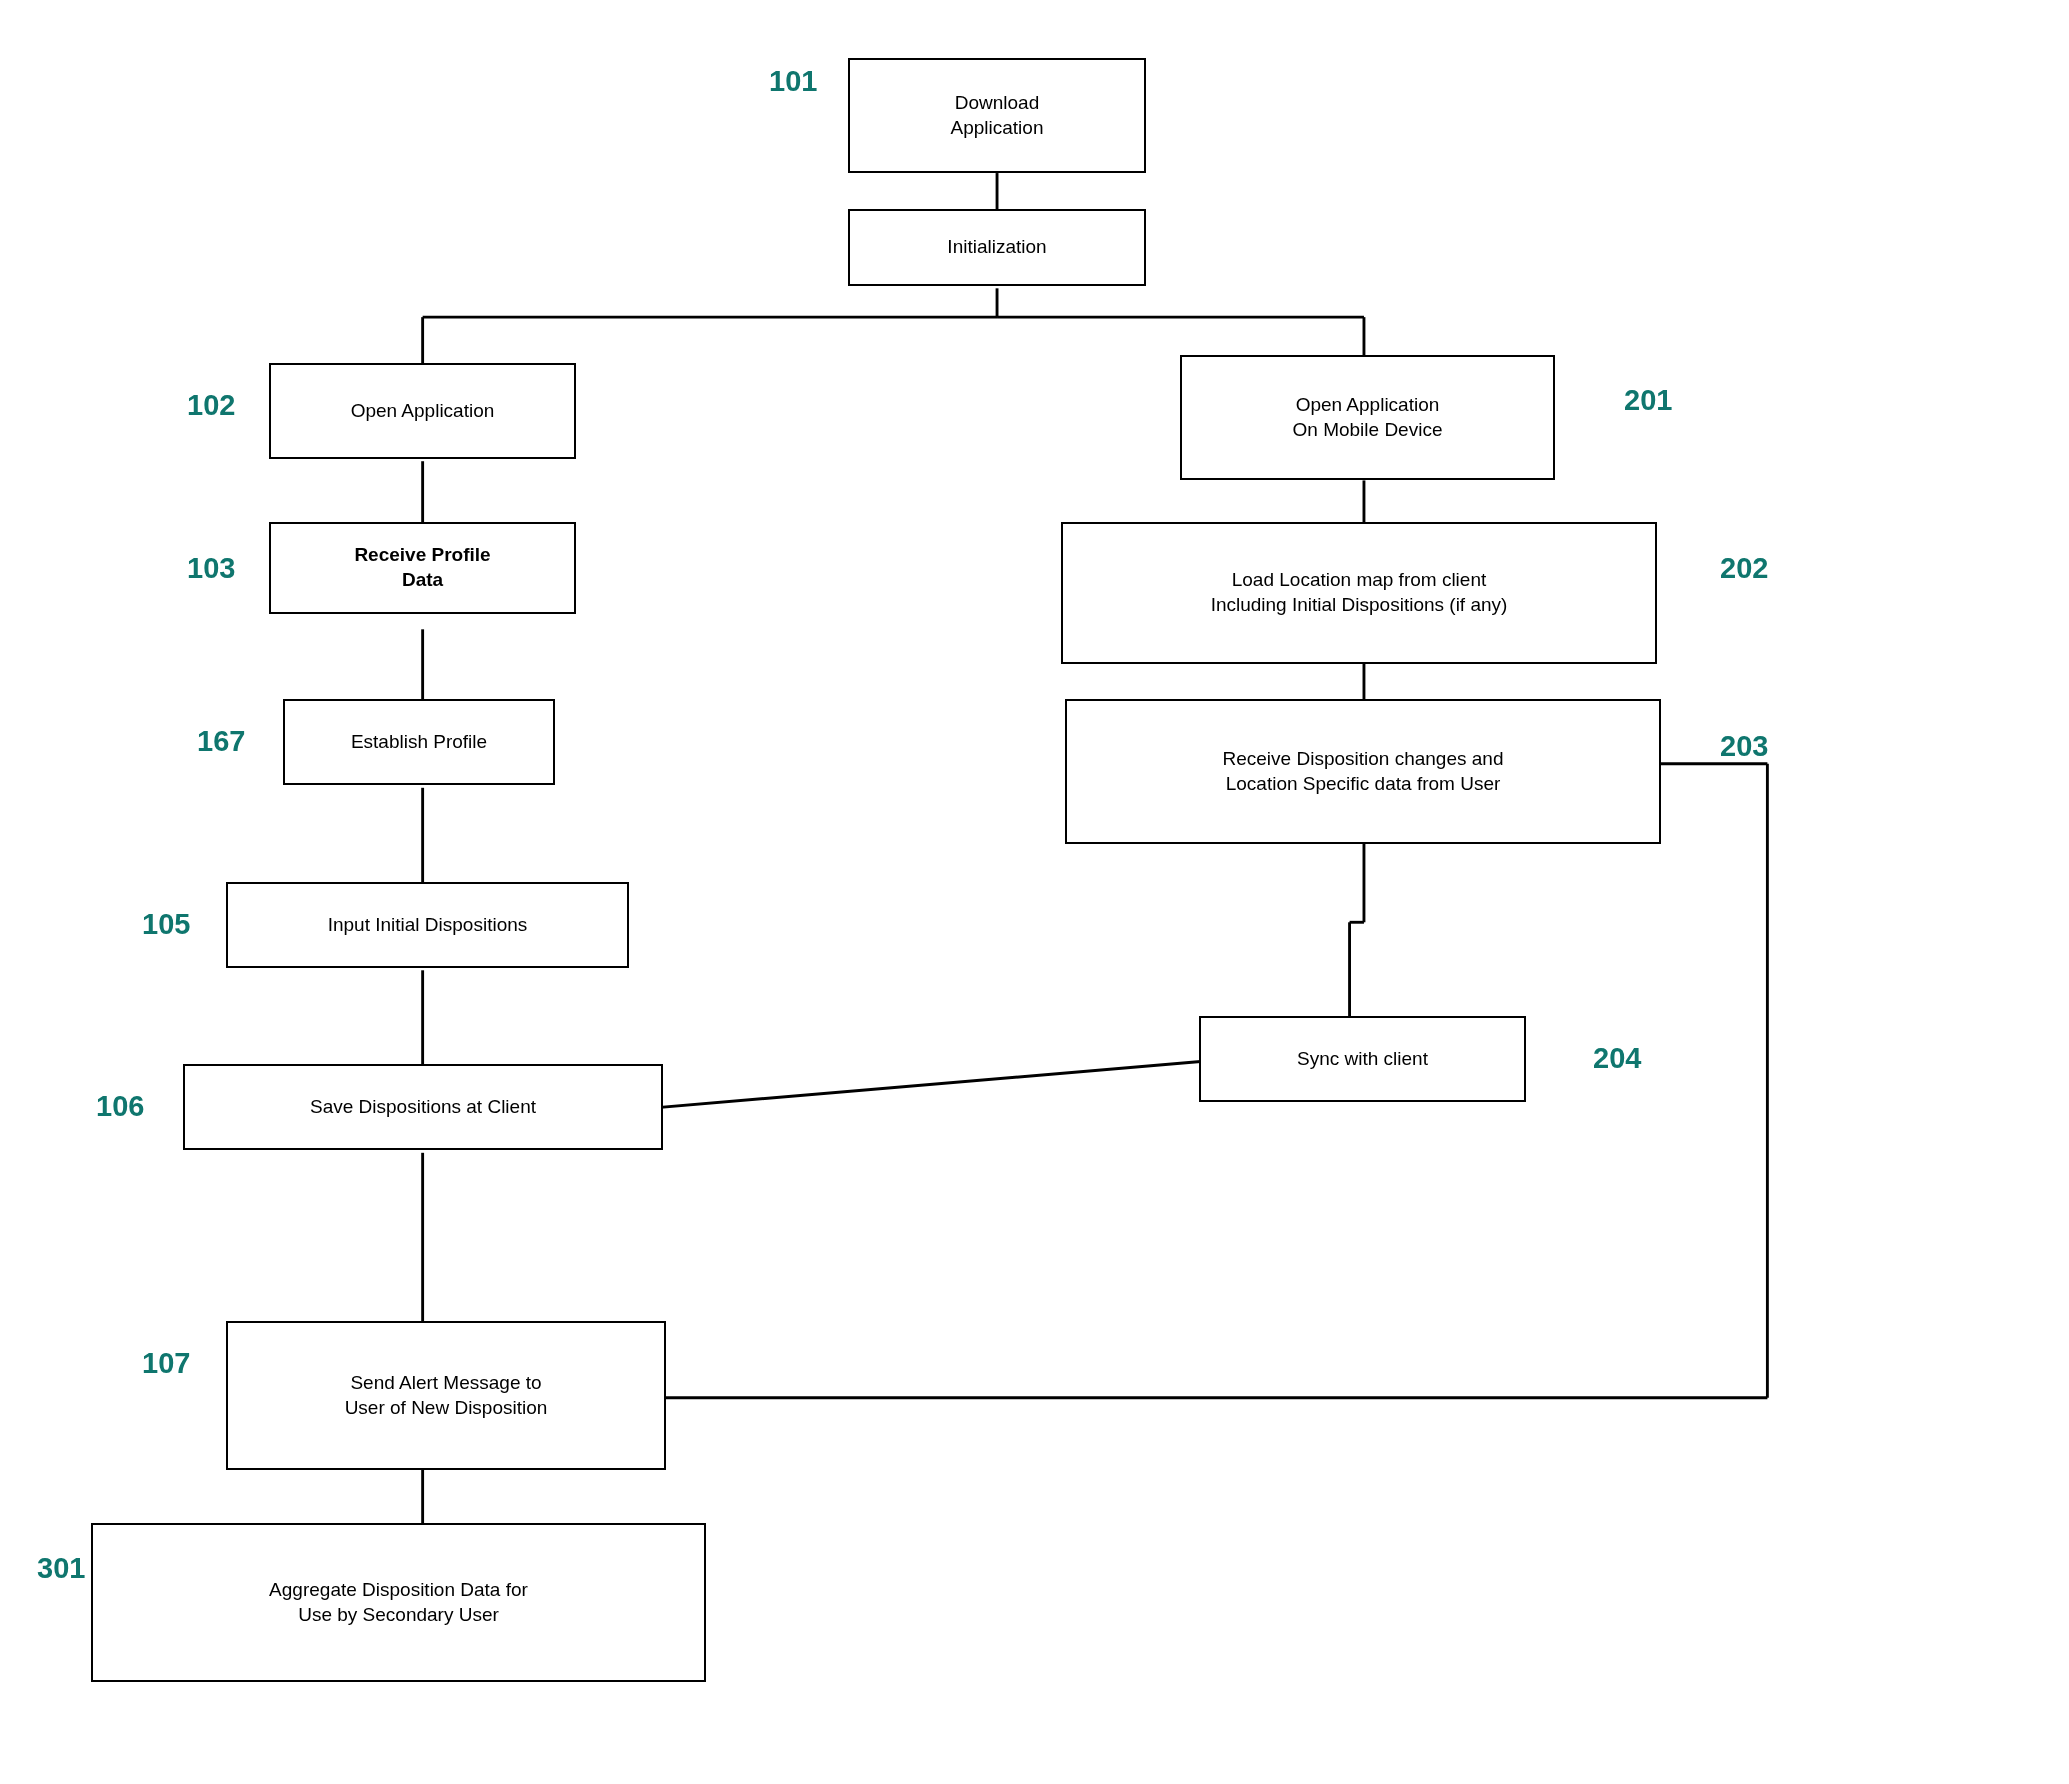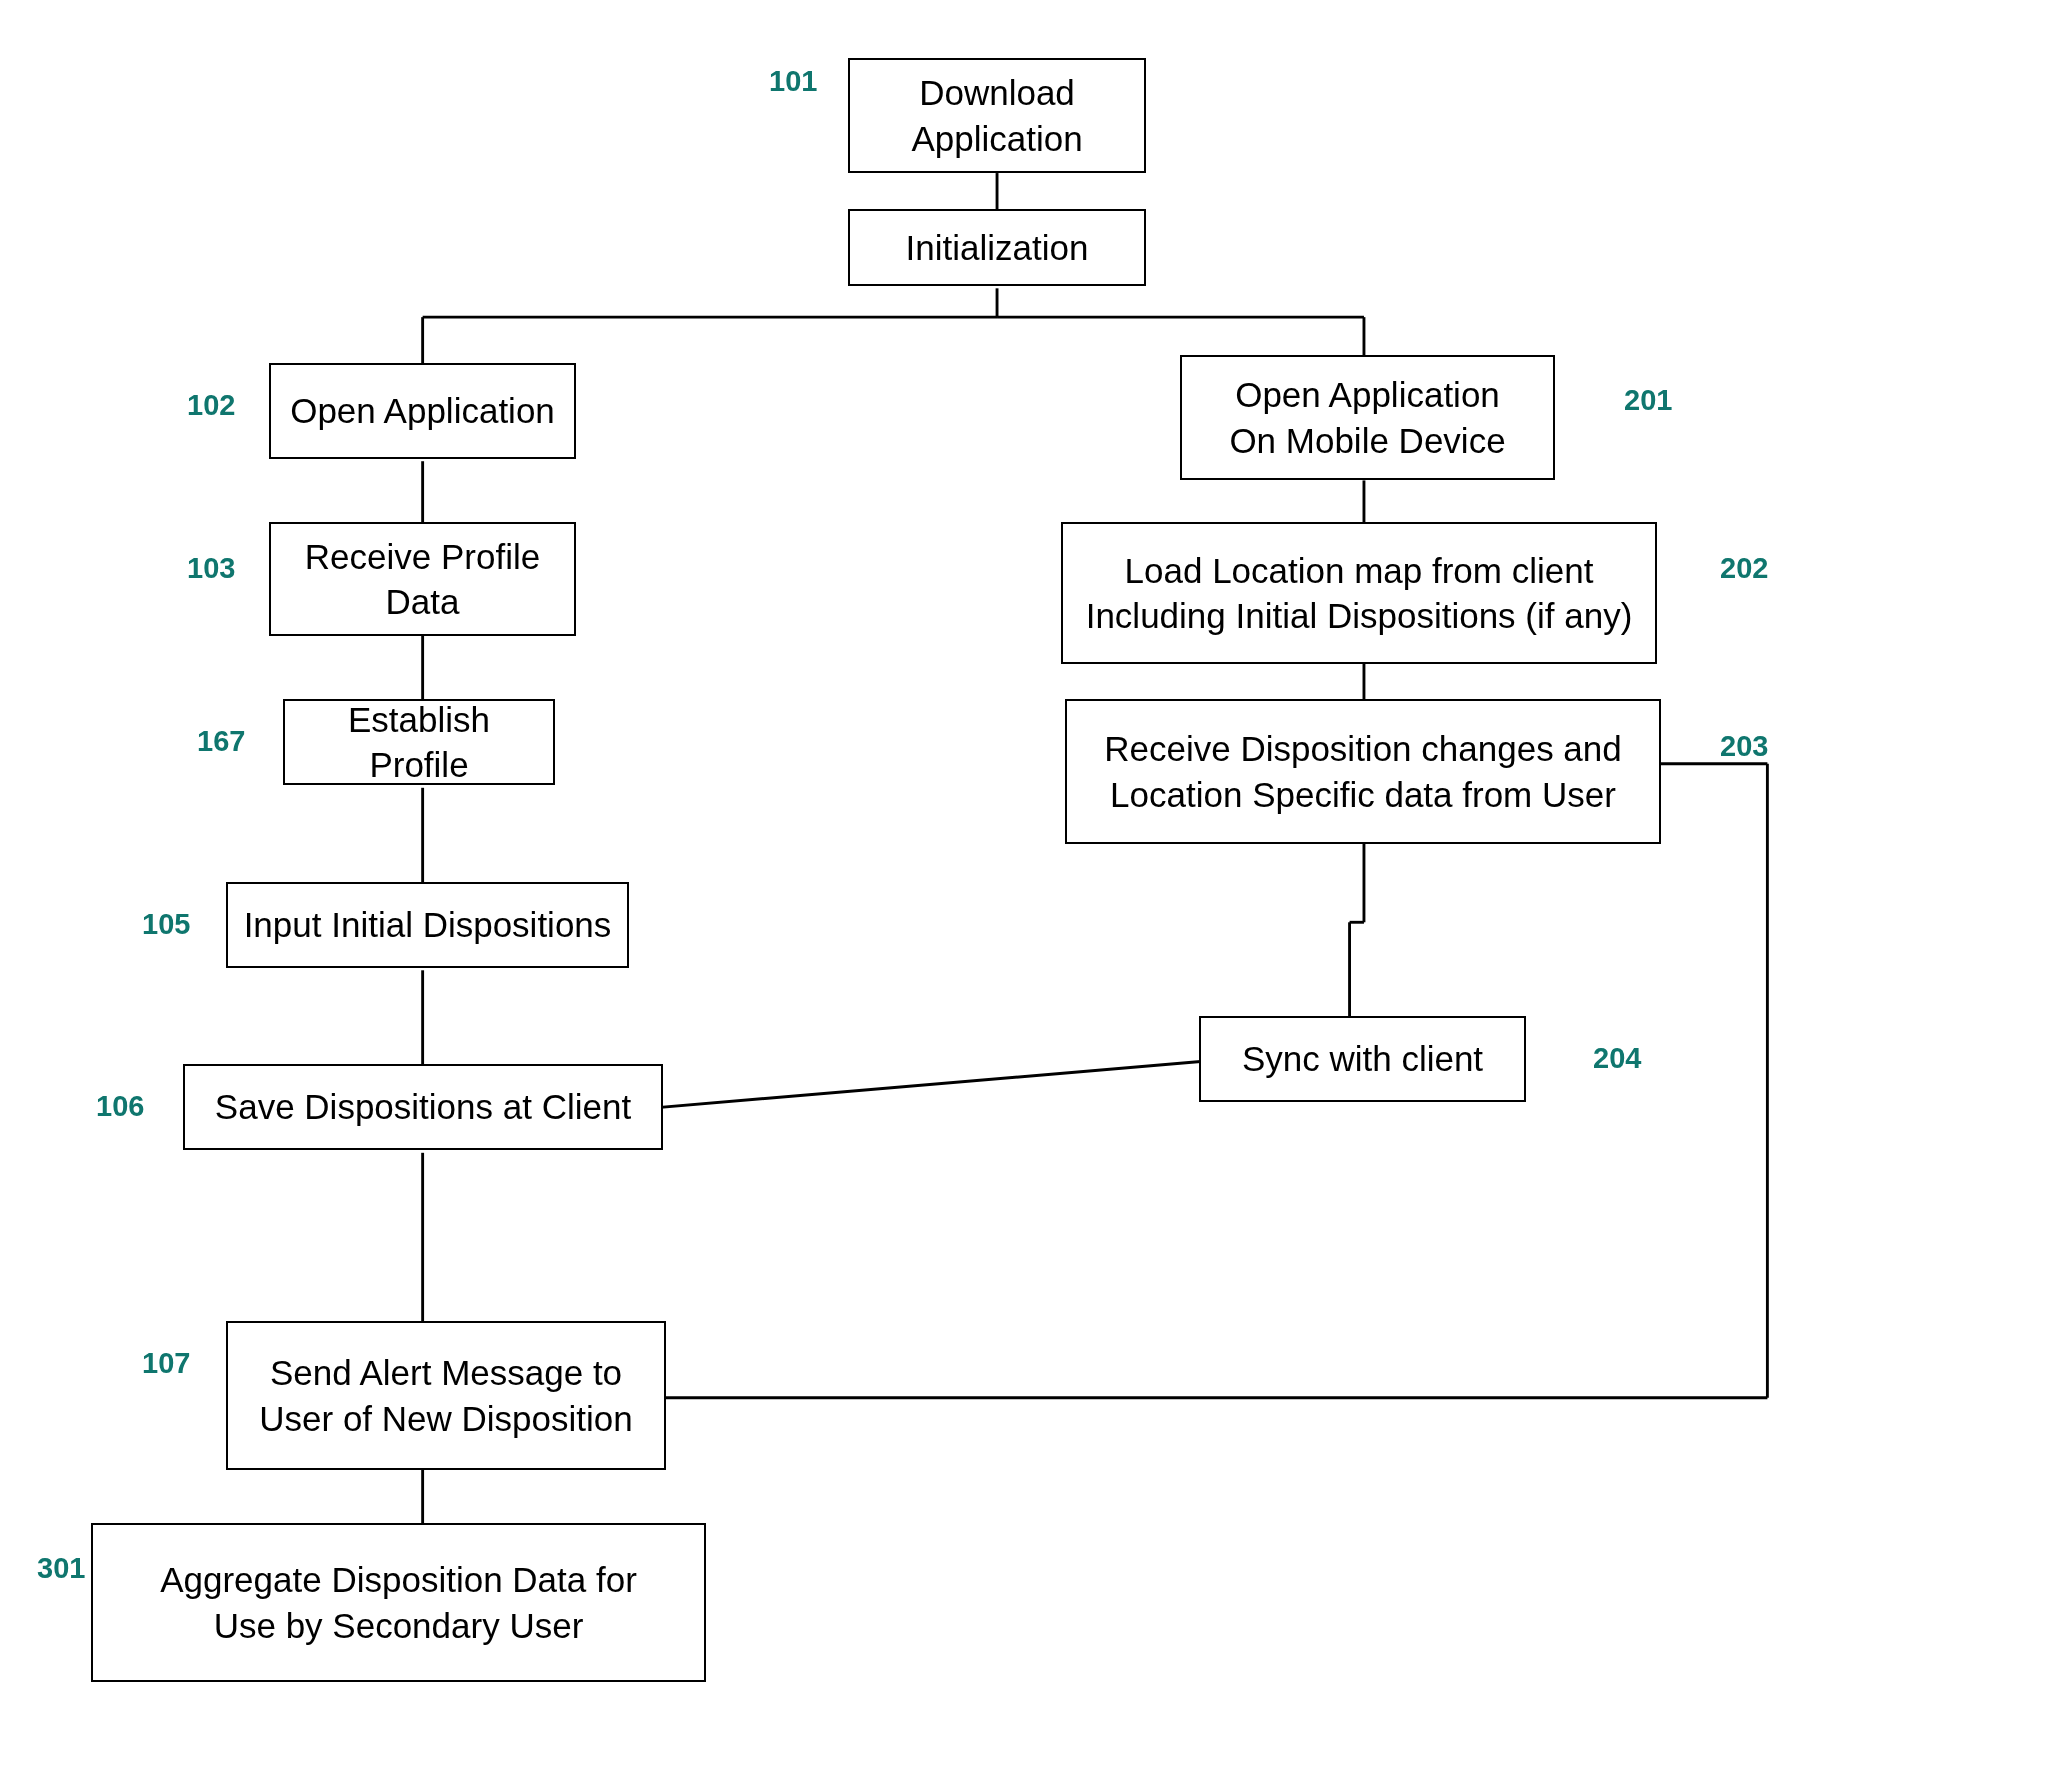--- a/index.html
+++ b/index.html
@@ -17,21 +17,21 @@
       height: 1785px;
     }
     .box {
       position: absolute;
       border: 2.9px solid #000;
       background: #fff;
       display: flex;
       align-items: center;
       justify-content: center;
       text-align: center;
-      font-size: 35px;
+      font-size: 19px;
       font-weight: normal;
       line-height: 1.3;
       padding: 9.6px;
     }
     .label {
       position: absolute;
       font-size: 29px;
       font-weight: bold;
       color: #0f766e;
     }
@@ -107,21 +107,21 @@
   </div>
 
   <div class="box" style="left:269px; top:363px; width:307px; height:96px;">
     <span>Open Application</span>
   </div>
 
   <div class="box" style="left:1180px; top:355px; width:375px; height:125px;">
     <span>Open Application<br>On Mobile Device</span>
   </div>
 
-  <div class="box" style="left:269px; top:522px; width:307px; height:114px;">
+  <div class="box" style="left:269px; top:522px; width:307px; height:92px;font-weight:bold;">
     <span>Receive Profile<br>Data</span>
   </div>
 
   <div class="box" style="left:1061px; top:522px; width:596px; height:142px;">
     <span>Load Location map from client<br>Including Initial Dispositions (if any)</span>
   </div>
 
   <div class="box" style="left:283px; top:699px; width:272px; height:86px;">
     <span>Establish Profile</span>
   </div>

